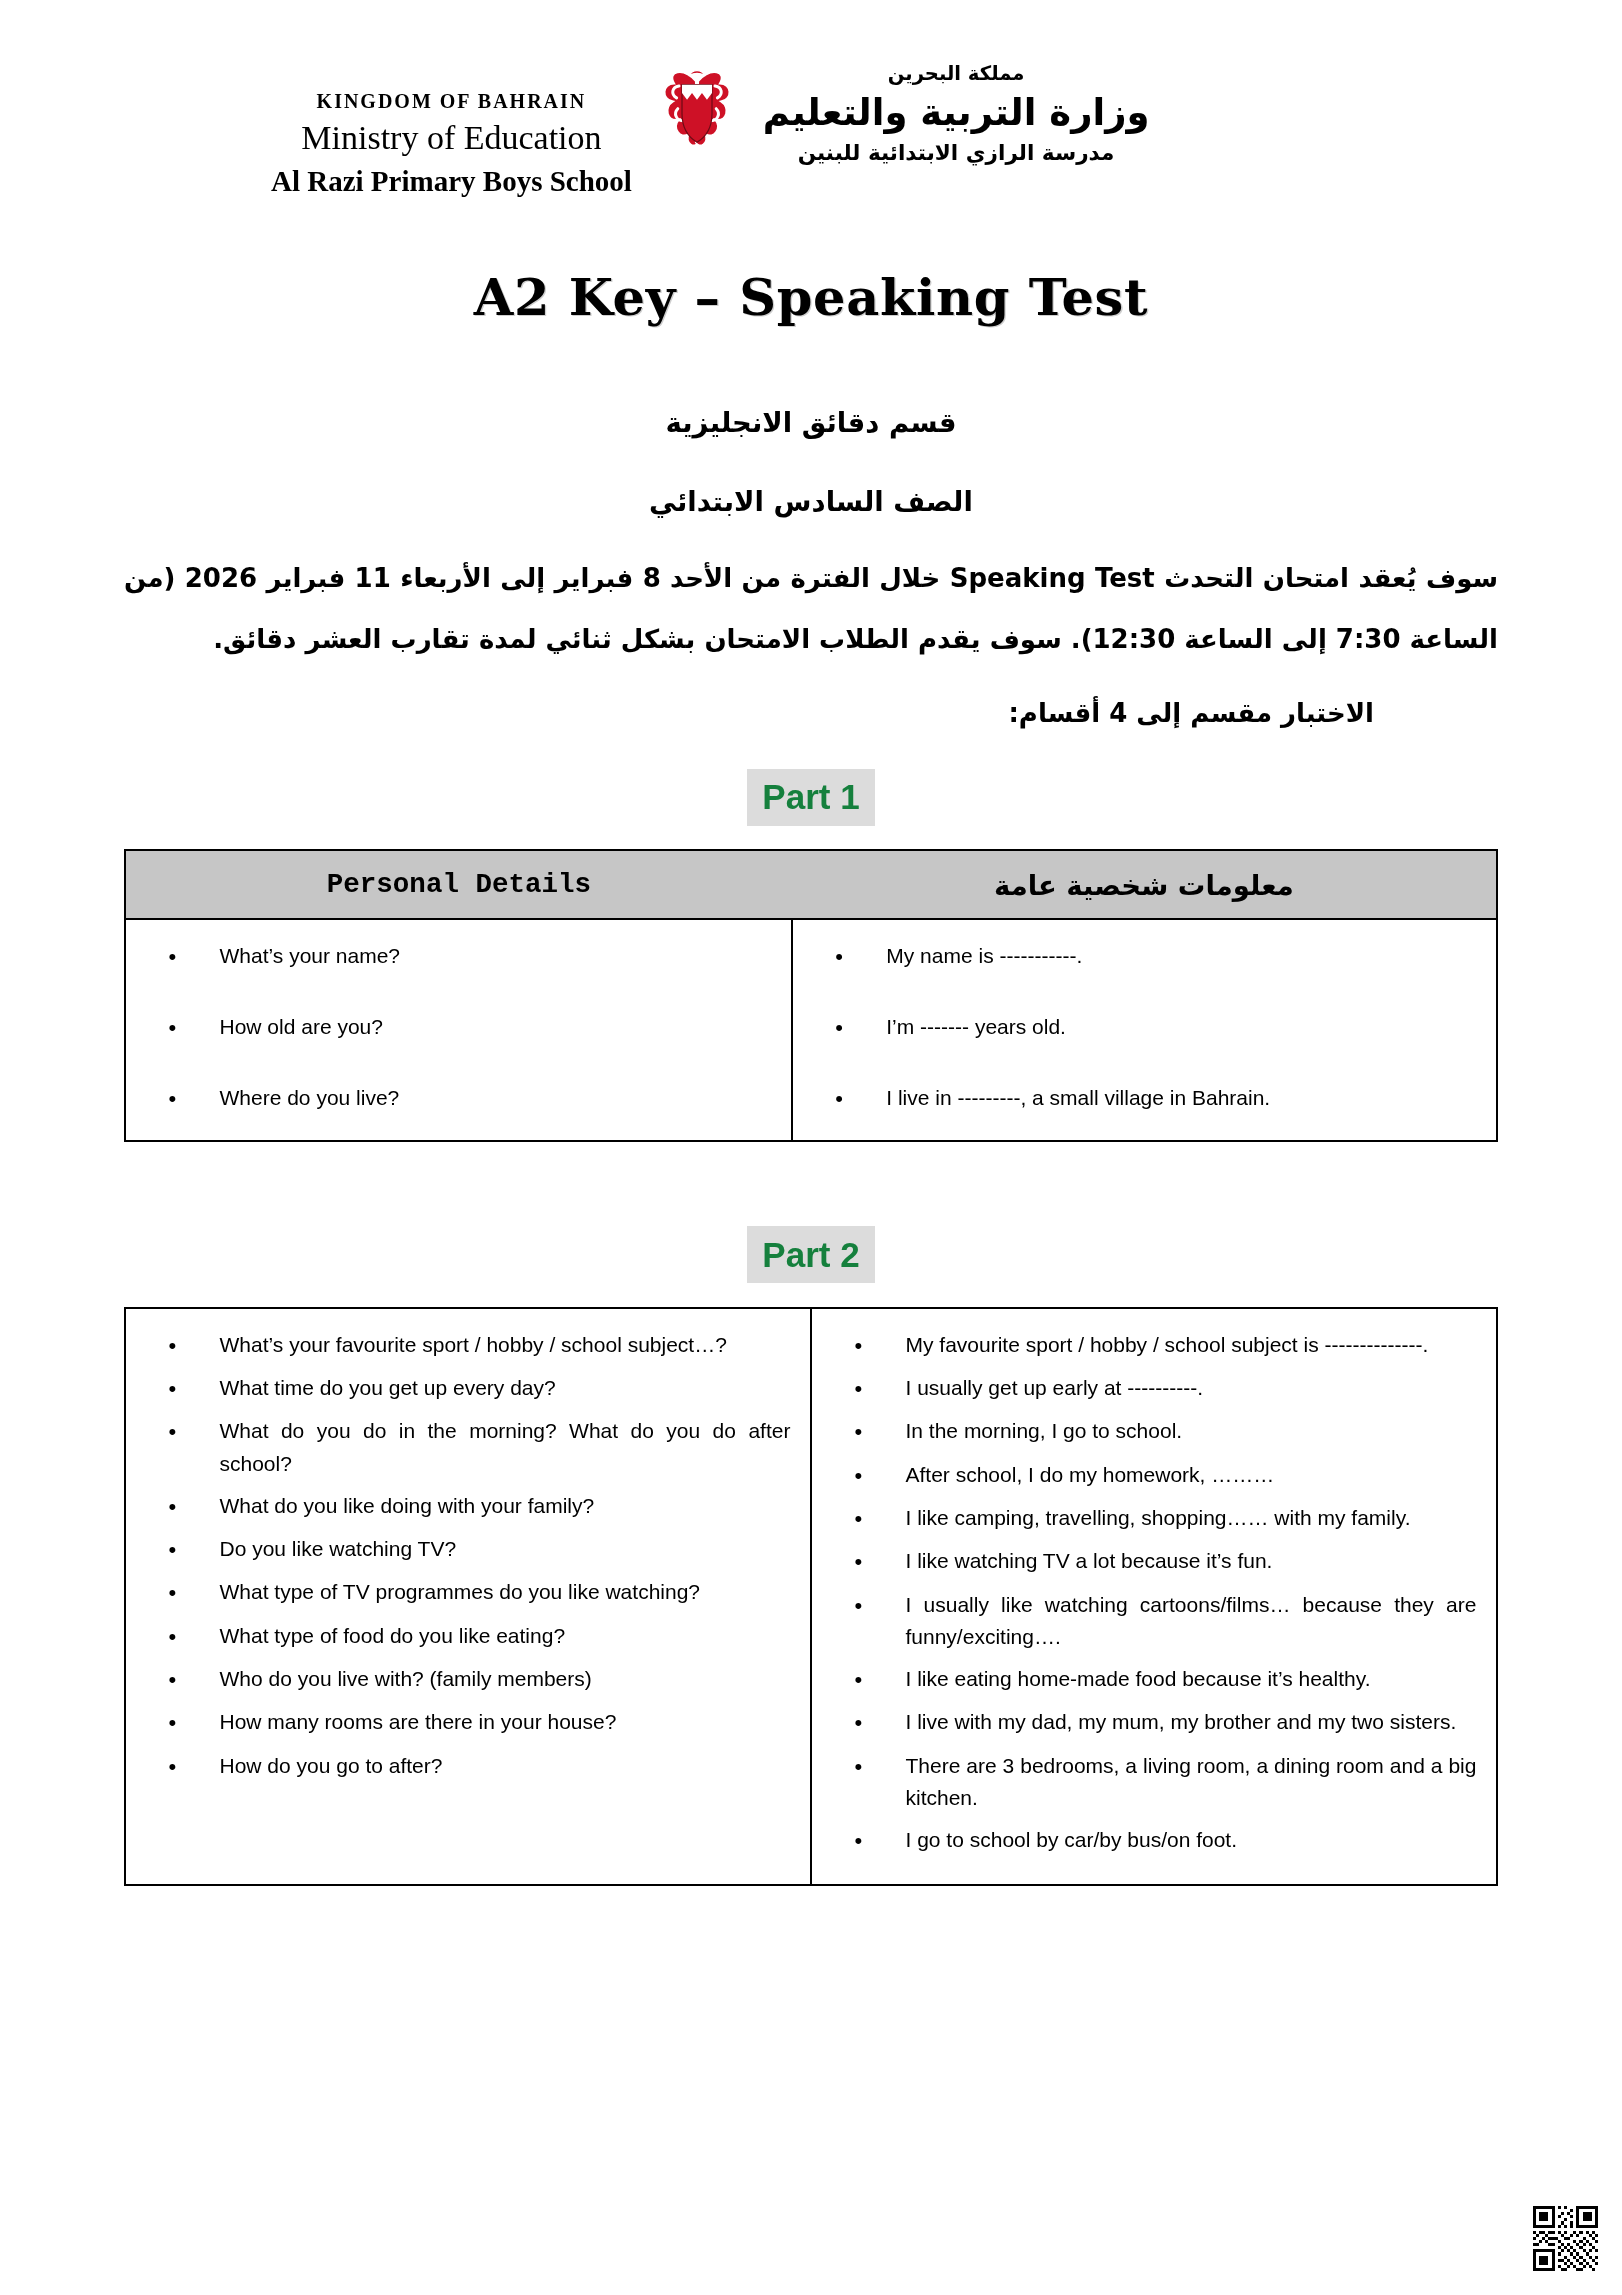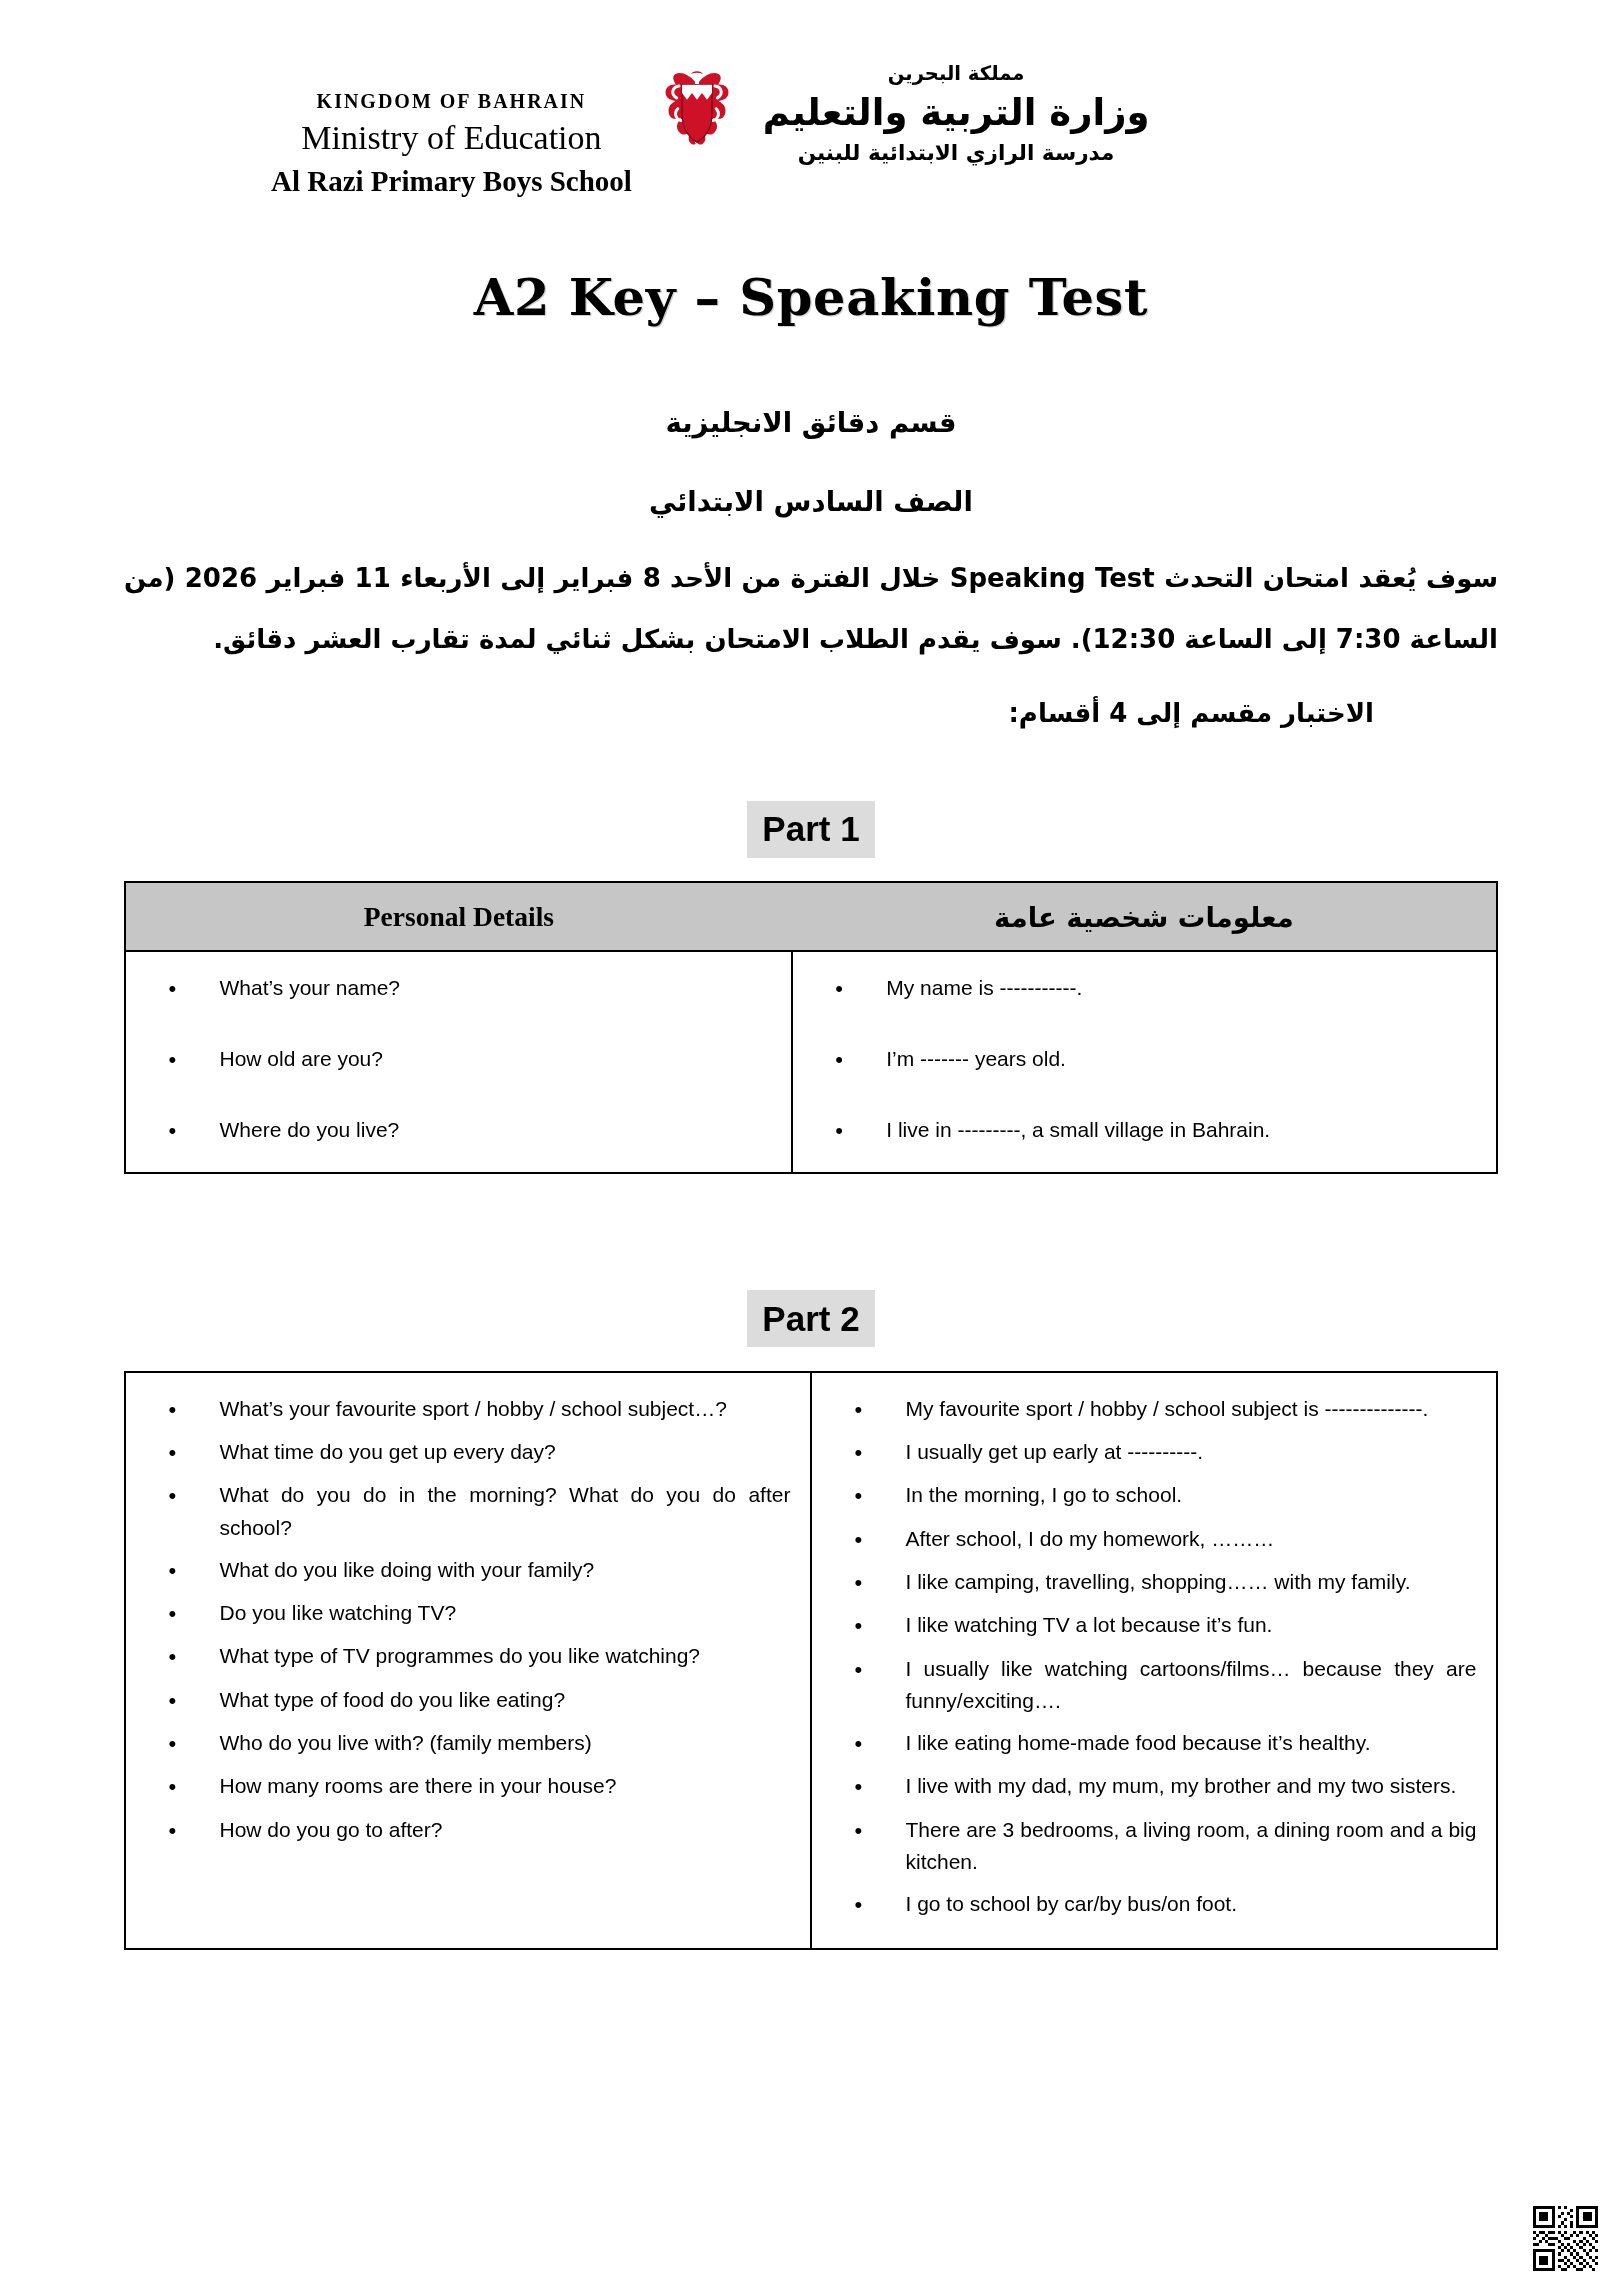--- a/index.html
+++ b/index.html
@@ -35,32 +35,32 @@
   .dept  { text-align:center; font-size:27.5px; margin-top:79px; }
   .grade { text-align:center; font-size:27.5px; margin-top:47px; }
   .para  { text-align:justify; font-size:26px; line-height:2.35; margin-top:31px; }
   .division { text-align:right; font-size:26px; margin-top:27.5px; padding-right:124px; }
 
   
   .part-label { text-align:center; }
   .part1-label { margin-top:41px; }
   .part2-label { margin-top:84px; }
   .part-label span {
-    display:inline-block; background:#DCDCDC; color:#000000;
-    font-weight:bold; font-size:35px; line-height:1; padding:10.5px 15.7px 11.8px 15.7px;margin-top:32px;
+    display:inline-block; background:#DCDCDC; color:#15803d;
+    font-weight:bold; font-size:35px; line-height:1; padding:10.5px 15.7px 11.8px 15.7px;
   }
 
   
   table.qa { width:1374px; border-collapse:collapse; margin-top:23.6px; table-layout:fixed; }
   table.qa, table.qa th, table.qa td { border:2px solid #000; }
   table.qa th {
     background:#C6C6C6; height:69px; font-size:27.5px; font-weight:bold;
     text-align:center; vertical-align:middle;
   }
-  table.qa th.en { width:48.6%; border-right:none; font-family:Liberation Serif, serif; }
+  table.qa th.en { width:48.6%; border-right:none; font-family:Liberation Mono, monospace; }
   table.qa th.arh { border-left:none; font-family:"DejaVu Sans", sans-serif; }
   table.qa td { vertical-align:top; padding:19.6px 11.8px 17px 6.5px; background:#fff; }
   table.qa td.divider { border-left:2px solid #000; }
 
   ul.blist { list-style:none; margin:0; padding:0 3.9px 0 36px; }
   ul.blist li { display:flex; font-size:21px; line-height:1.55; }
   ul.blist li .b { flex:none; width:51px; }
   ul.blist li .b::before { content:"•"; font-size:1.05em; }
   ul.blist li .t { flex:1; text-align:justify; padding-right:3.9px; }
   

